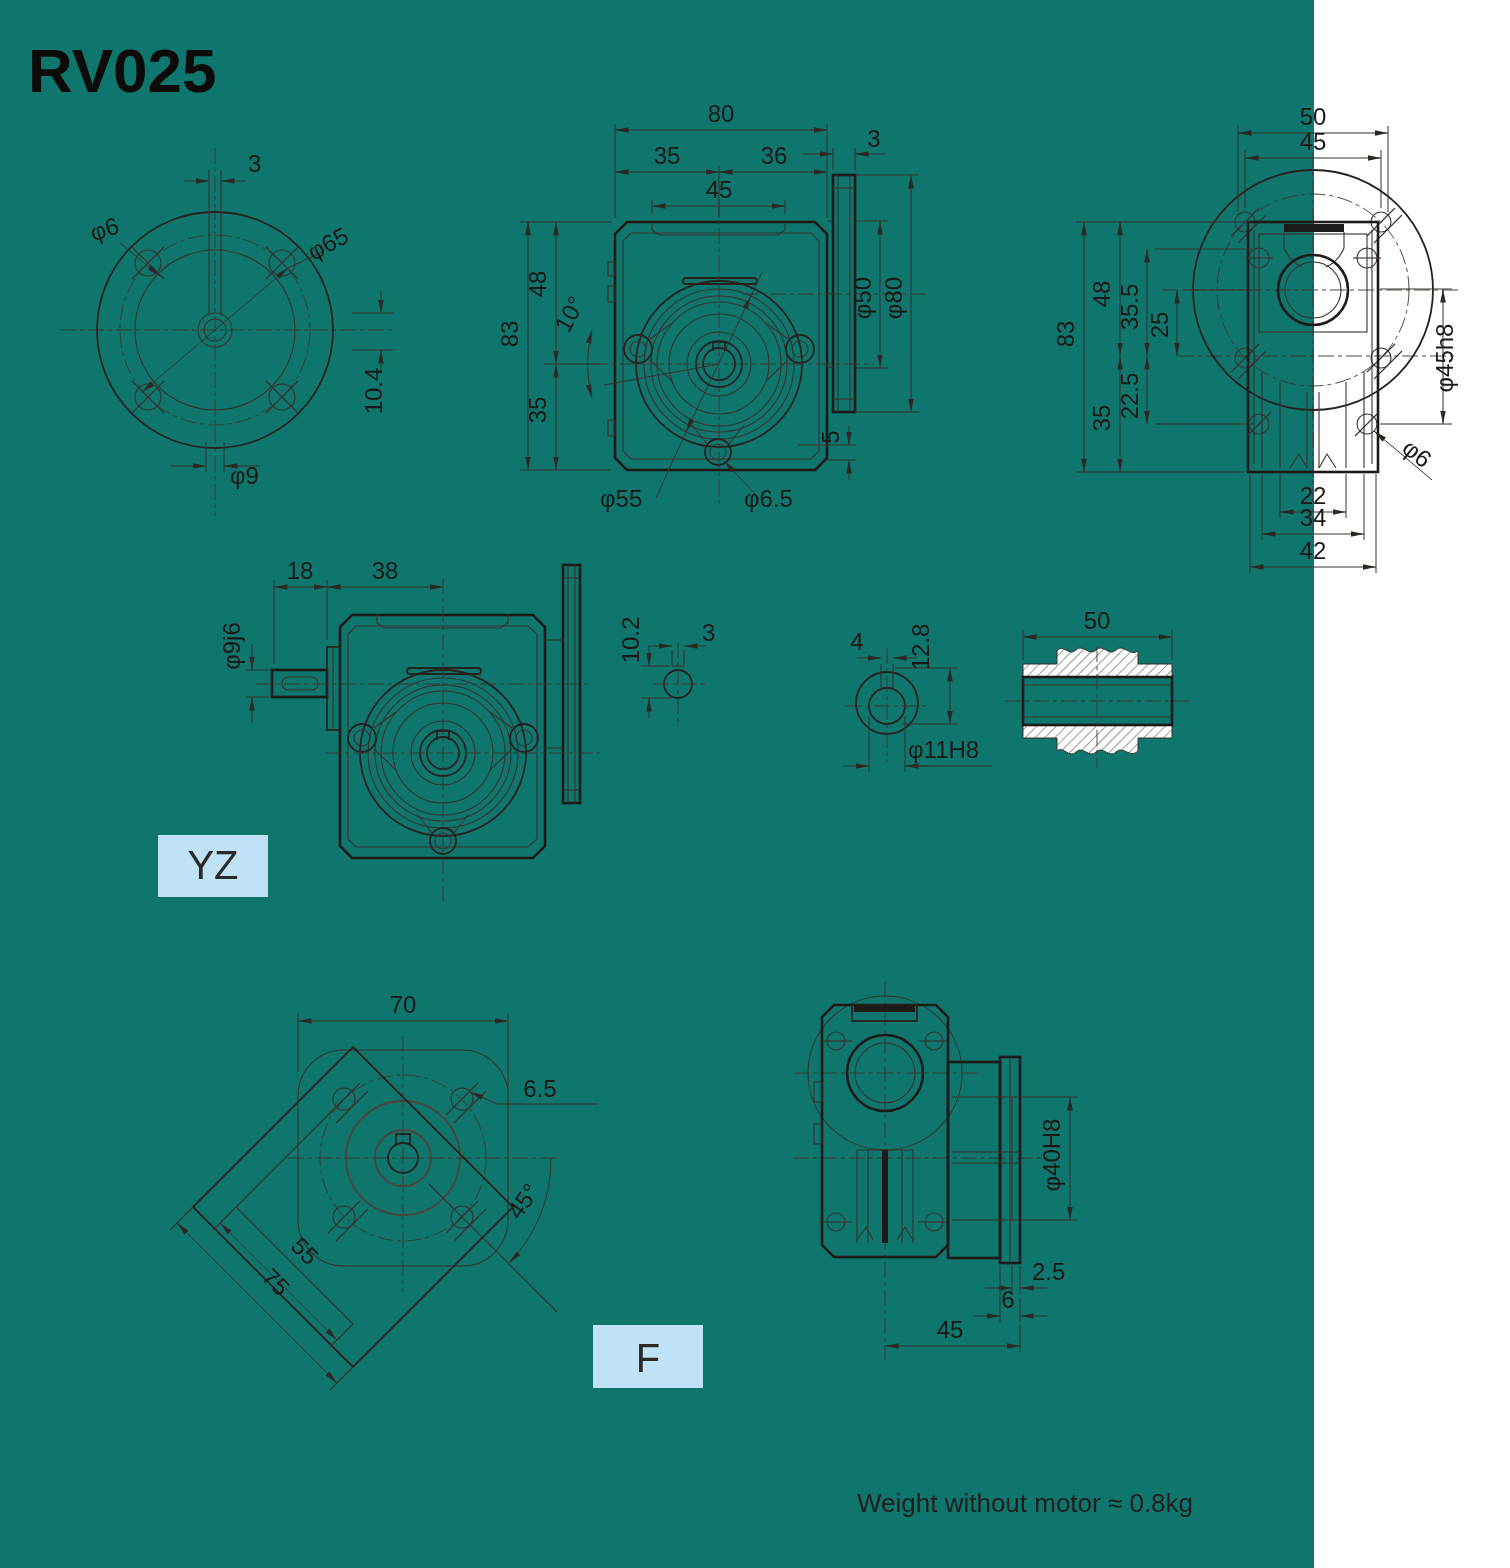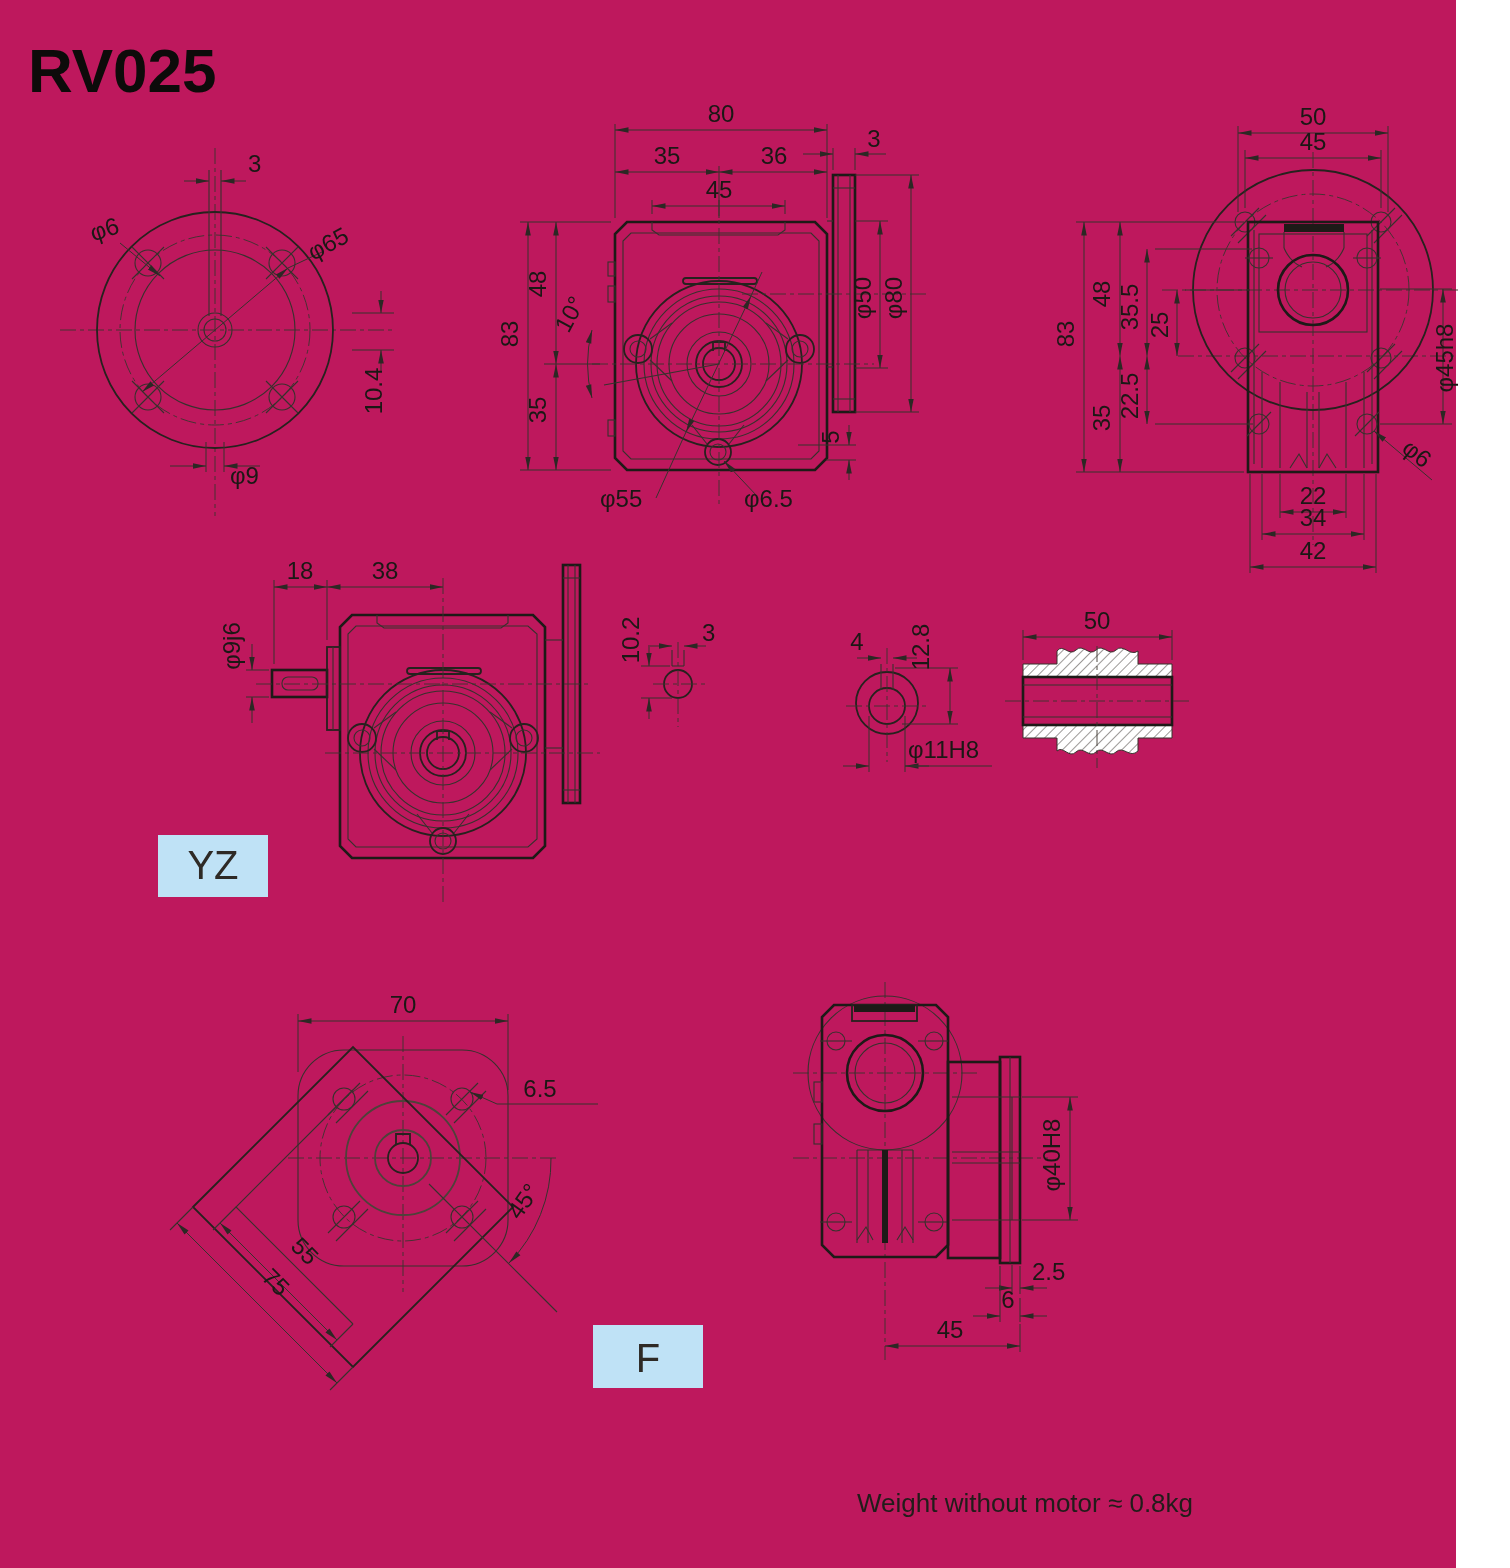--- a/index.html
+++ b/index.html
@@ -1,16 +1,16 @@
 <!DOCTYPE html>
 <html><head>
 <meta charset="utf-8">
 <style>
   html,body { margin:0; padding:0; background:#ffffff; }
-  .page { width:1456px; height:1568px; position:relative; background:#be185d; }
+  .page { width:1314px; height:1568px; position:relative; background:#0f766e; }
   svg { display:block; }
   .t1  { stroke:#37322d; stroke-width:1.1; fill:none; }
   .t15 { stroke:#26221e; stroke-width:1.8; fill:none; }
   .t2  { stroke:#1d1a17; stroke-width:2.6; fill:none; }
   .cl  { stroke:#3a342e; stroke-width:0.9; fill:none; stroke-dasharray:16 4 4 4; }
   .dim { stroke:#37322d; stroke-width:1; fill:none; }
   .hat { fill:url(#hx); stroke:#37322d; stroke-width:1; }
   .dark{ fill:#1d1a17; stroke:none; }
   .dt  { font-family:"Liberation Sans",sans-serif; font-size:24px; fill:#1b1815; text-anchor:middle; }
   .ts  { text-anchor:start; }

